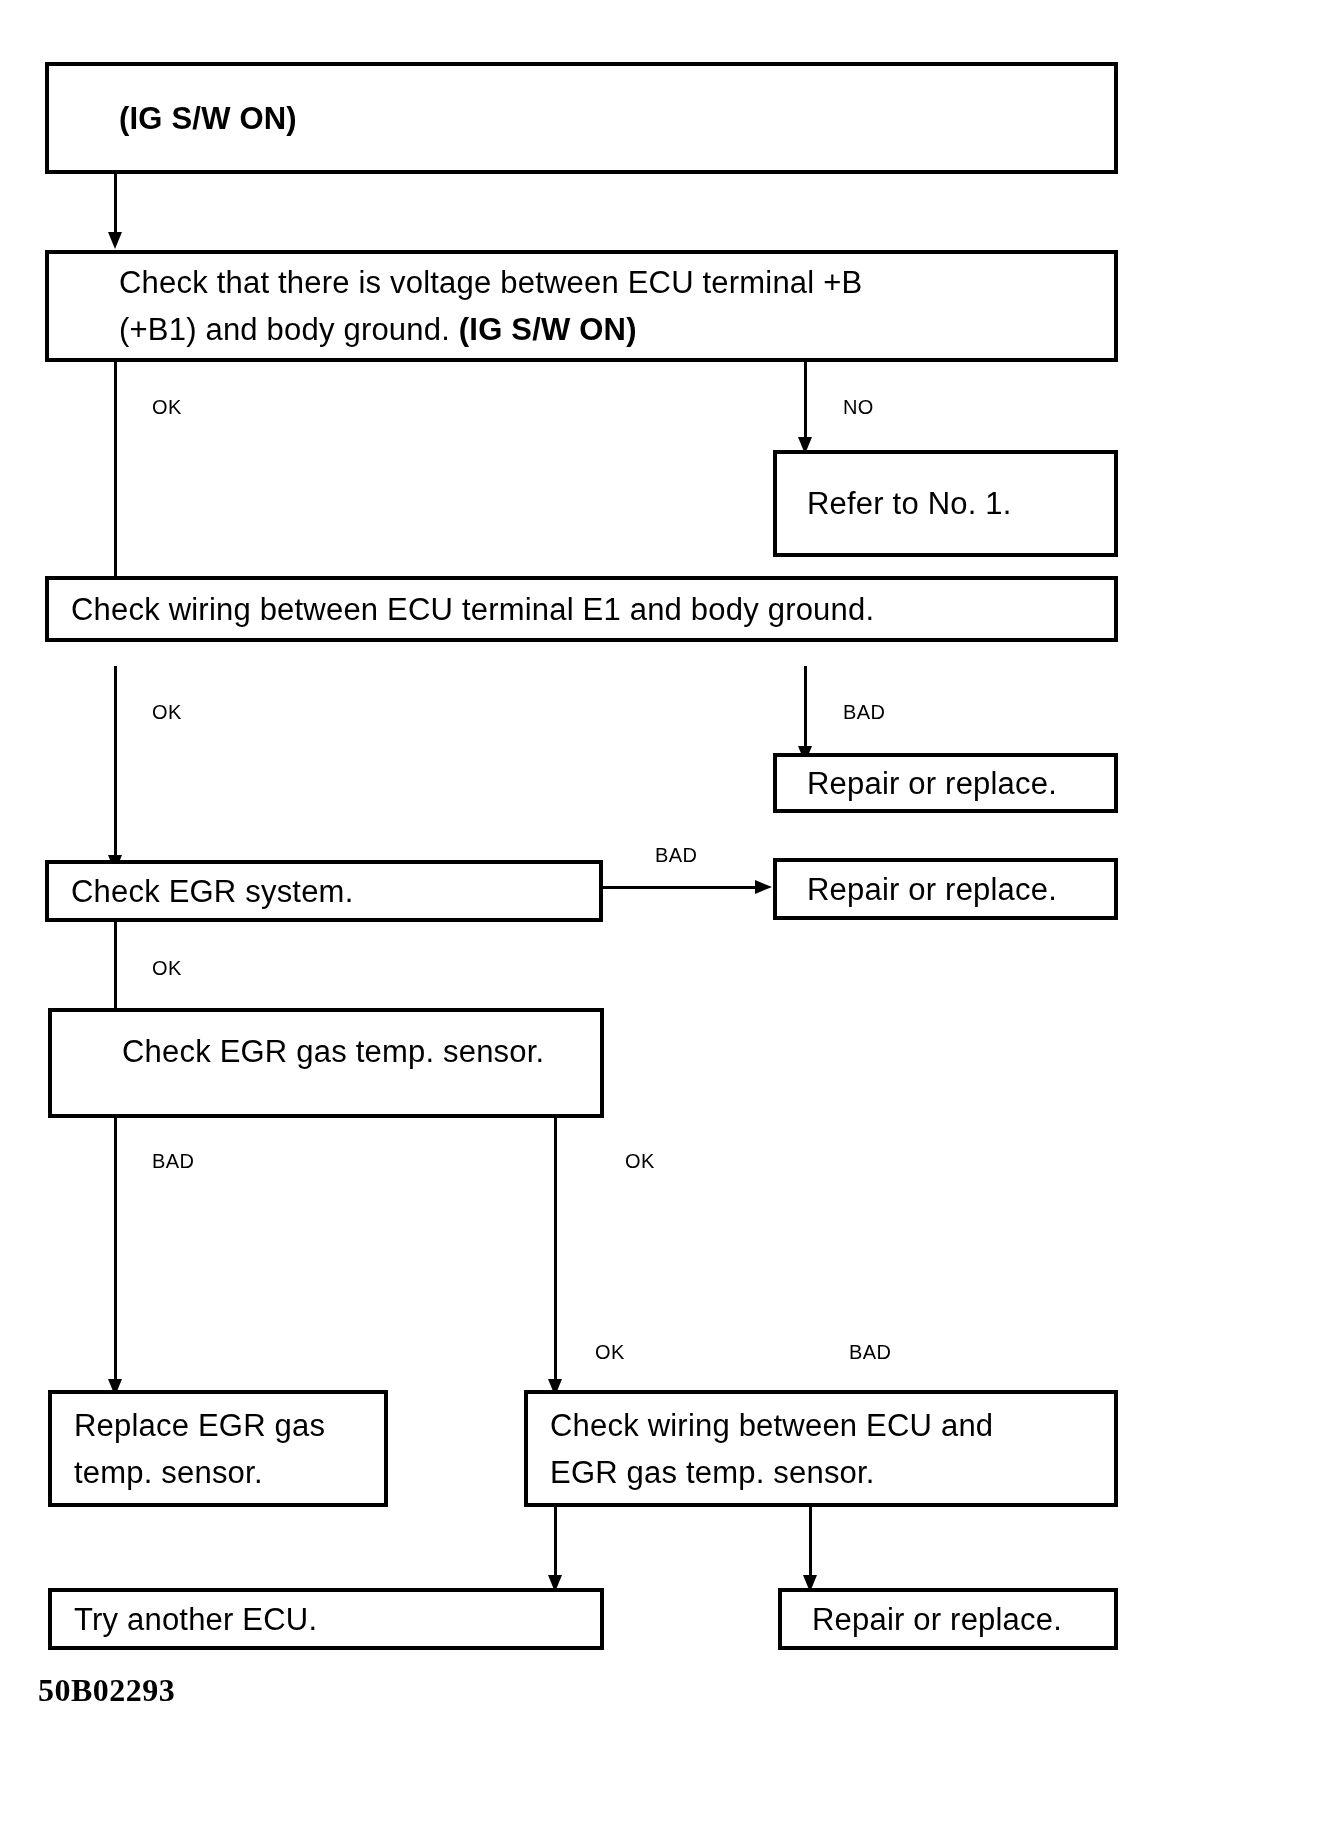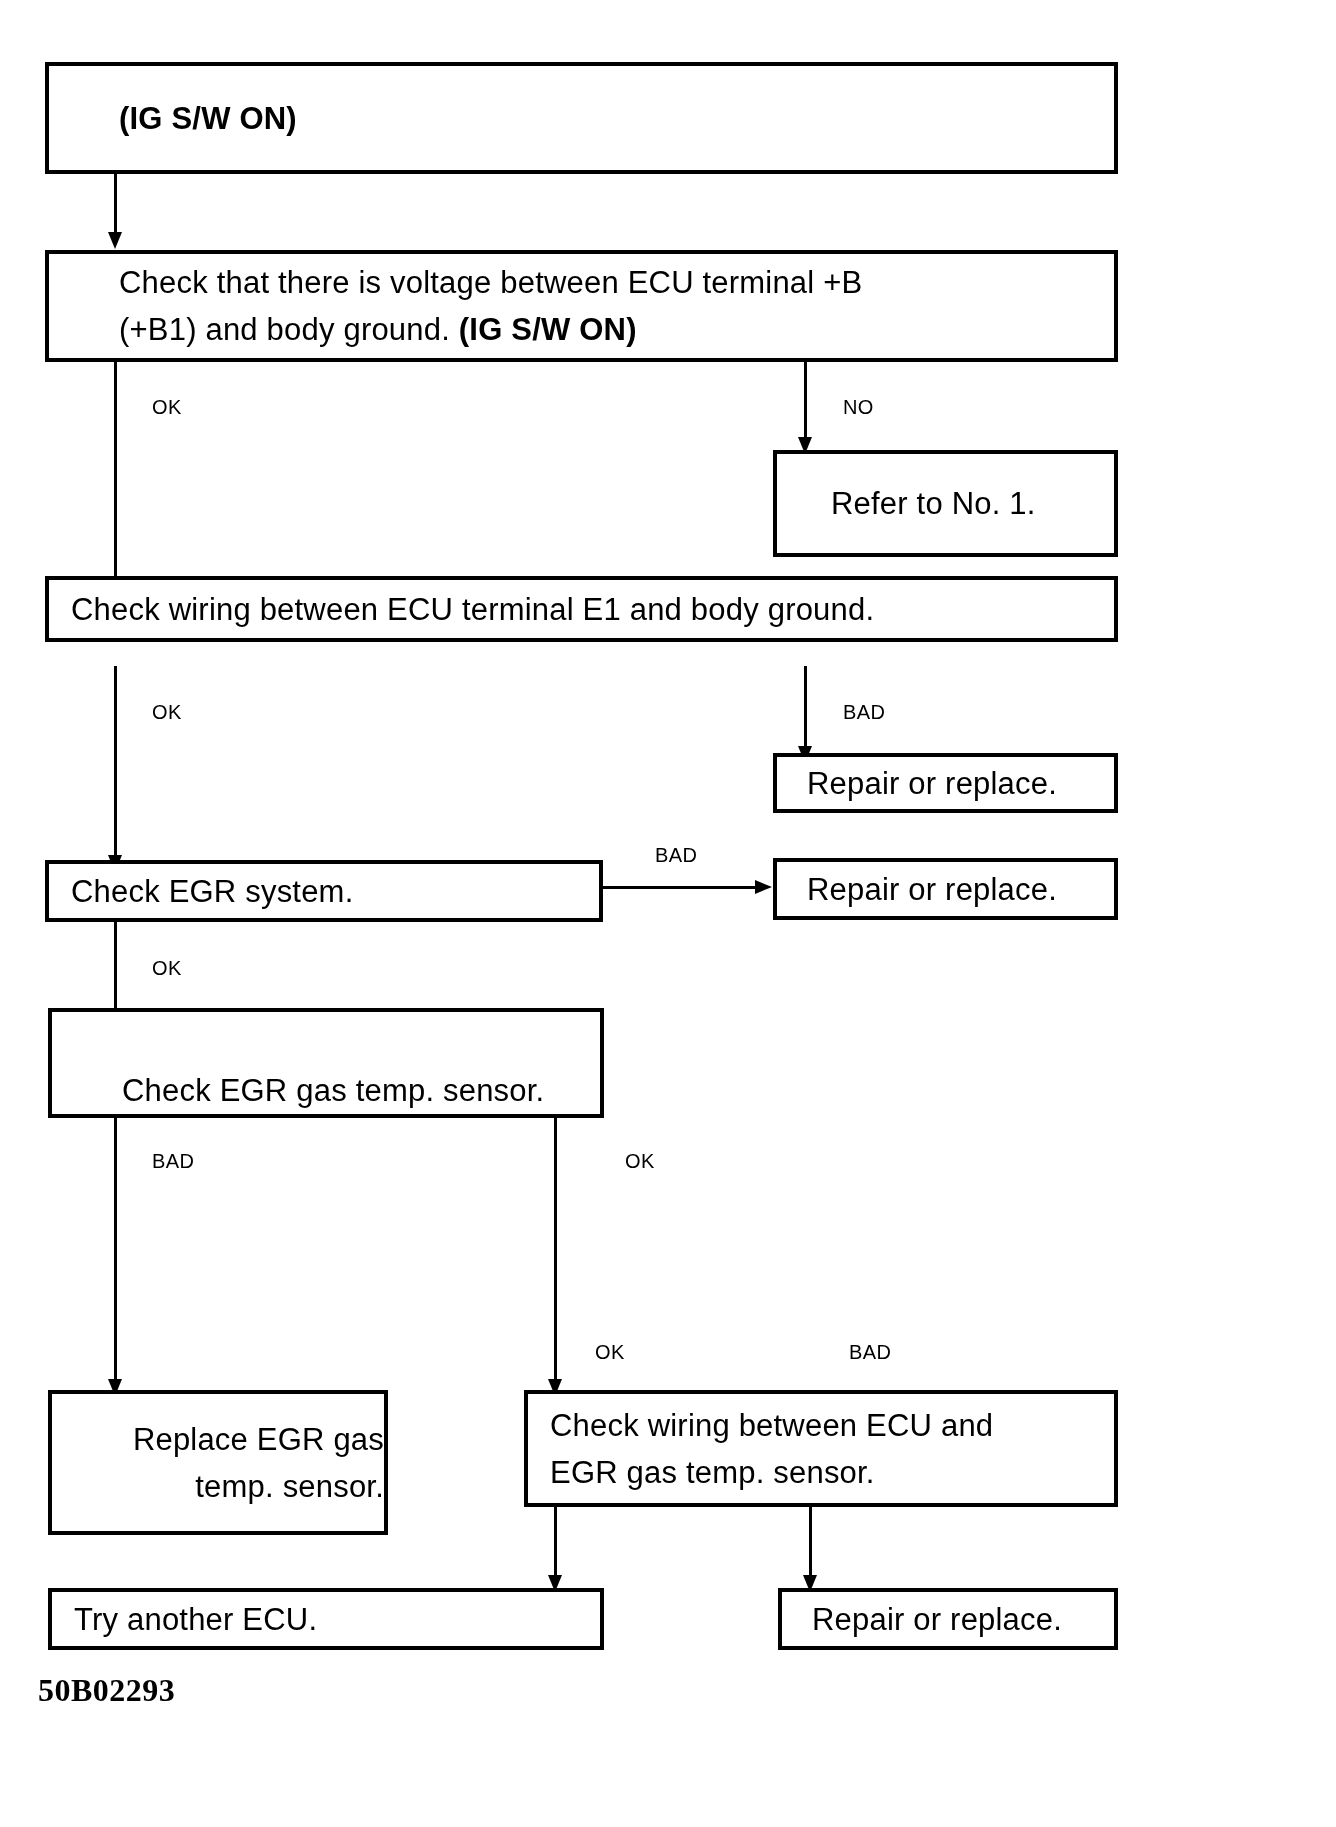--- a/index.html
+++ b/index.html
@@ -88,21 +88,21 @@
   </div>
 
   <div class="vline" style="left:114px;top:362px;height:230px;"></div>
   <div class="arrow-d" style="left:108px;top:588px;"></div>
   <div class="elabel" style="left:152px;top:392px;">OK</div>
 
   <div class="vline" style="left:804px;top:362px;height:78px;"></div>
   <div class="arrow-d" style="left:798px;top:437px;"></div>
   <div class="elabel" style="left:843px;top:392px;">NO</div>
 
-  <div class="box pad-md" style="left:773px;top:450px;width:345px;height:107px;padding-left:24px;">
+  <div class="box pad-md" style="left:773px;top:450px;width:345px;height:107px;">
     <div class="ln">Refer to No. 1.</div>
   </div>
 
   <div class="box pad-sm" style="left:45px;top:576px;width:1073px;height:66px;">
     <div class="ln">Check wiring between ECU terminal E1 and body ground.</div>
   </div>
 
   <div class="vline" style="left:114px;top:666px;height:193px;"></div>
   <div class="arrow-d" style="left:108px;top:855px;"></div>
   <div class="elabel" style="left:152px;top:697px;">OK</div>
@@ -124,33 +124,33 @@
   <div class="elabel" style="left:655px;top:840px;">BAD</div>
 
   <div class="box pad-md" style="left:773px;top:858px;width:345px;height:62px;">
     <div class="ln">Repair or replace.</div>
   </div>
 
   <div class="vline" style="left:114px;top:922px;height:97px;"></div>
   <div class="arrow-d" style="left:108px;top:1015px;"></div>
   <div class="elabel" style="left:152px;top:953px;">OK</div>
 
-  <div class="box pad-lg" style="left:48px;top:1008px;width:556px;height:110px;justify-content:flex-end;">
+  <div class="box pad-lg" style="left:48px;top:1008px;width:556px;height:110px;">
     <div class="ln" style="margin-top:-24px;">Check EGR gas temp. sensor.</div>
   </div>
 
   <div class="vline" style="left:114px;top:1118px;height:265px;"></div>
   <div class="arrow-d" style="left:108px;top:1379px;"></div>
   <div class="elabel" style="left:152px;top:1146px;">BAD</div>
 
   <div class="vline" style="left:554px;top:1118px;height:265px;"></div>
   <div class="arrow-d" style="left:548px;top:1379px;"></div>
   <div class="elabel" style="left:625px;top:1146px;">OK</div>
 
-  <div class="box pad-sm" style="left:48px;top:1390px;width:340px;height:145px;align-items:flex-end;">
+  <div class="box pad-sm" style="left:48px;top:1390px;width:340px;height:117px;">
     <div class="ln">Replace EGR gas</div>
     <div class="ln">temp. sensor.</div>
   </div>
 
   <div class="box pad-sm" style="left:524px;top:1390px;width:594px;height:117px;">
     <div class="ln">Check wiring between ECU and</div>
     <div class="ln">EGR gas temp. sensor.</div>
   </div>
 
   <div class="vline" style="left:554px;top:1507px;height:72px;"></div>

